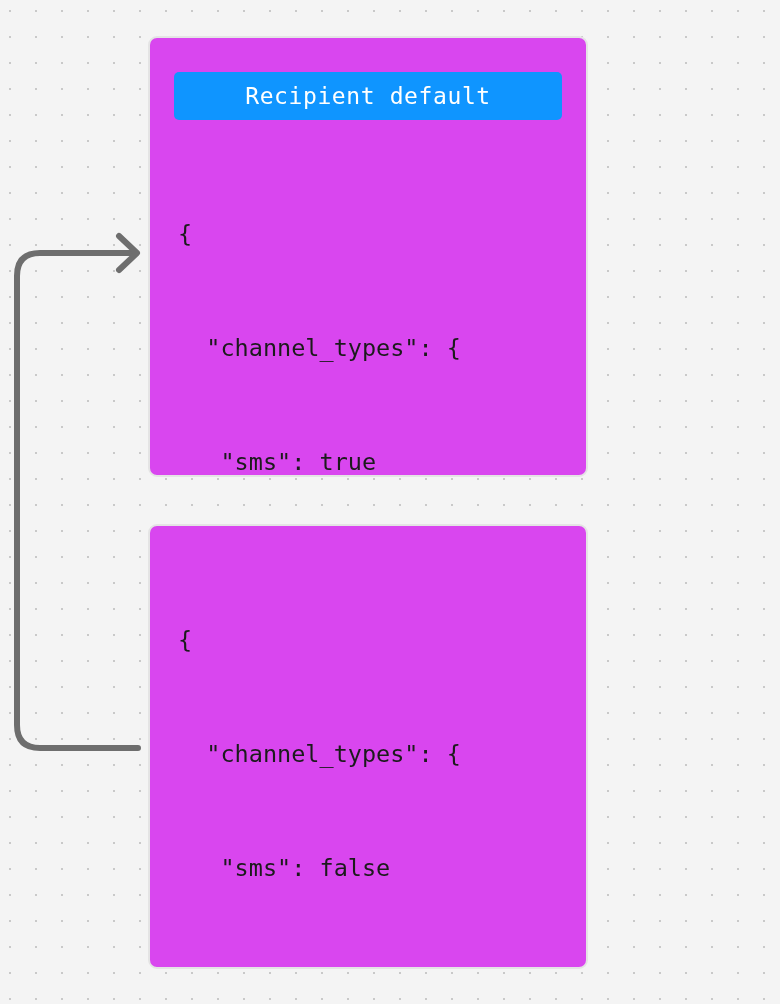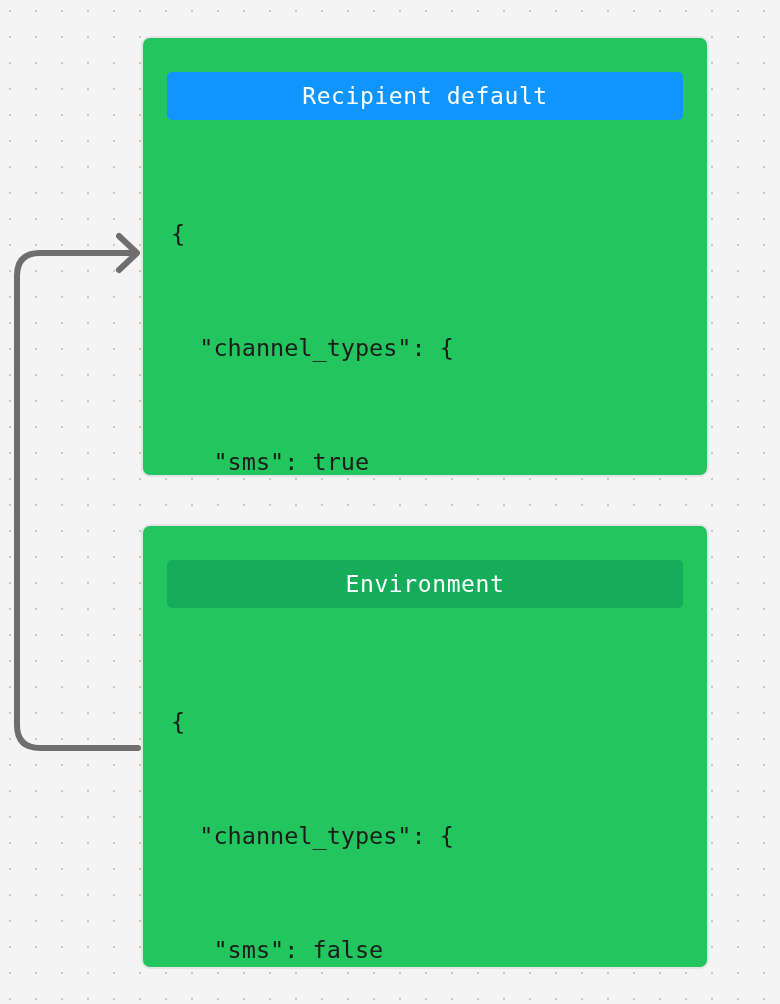--- a/index.html
+++ b/index.html
@@ -25,23 +25,23 @@
     left: 0;
     top: 0;
     width: 780px;
     height: 1004px;
     pointer-events: none;
   }
 
   
   .card {
     position: absolute;
-    left: 141px;
-    width: 568px;
-    background: #22c55e;
+    left: 148px;
+    width: 440px;
+    background: #d946ef;
     border: 2px solid #e4e4e4;
     border-radius: 9px;
   }
   #card-recipient { top: 36px;  height: 441px; }
   #card-environment { top: 524px; height: 445px; }
 
   .card-header {
     margin: 34px 24px 0 24px;
     height: 48px;
     border-radius: 5px;
@@ -90,23 +90,20 @@
     <span class="json-line">   "sms": true</span>
     <span class="json-line">  },</span>
     <span class="json-line em">  "categories": {</span>
     <span class="json-line em">   "collaboration": true</span>
     <span class="json-line em">  }</span>
     
   </div>
 </div>
 
 <div class="card" id="card-environment">
-  <div class="card-header" style="background: rgb(21, 173, 90);">
-    <span class="card-header-label" style="color: rgb(255, 255, 255);">Environment</span>
-  </div>
   <div class="json-body">
     <span class="json-line">{</span>
     <span class="json-line">  "channel_types": {</span>
     <span class="json-line">   "sms": false</span>
     
     
     
     
     
   </div>

